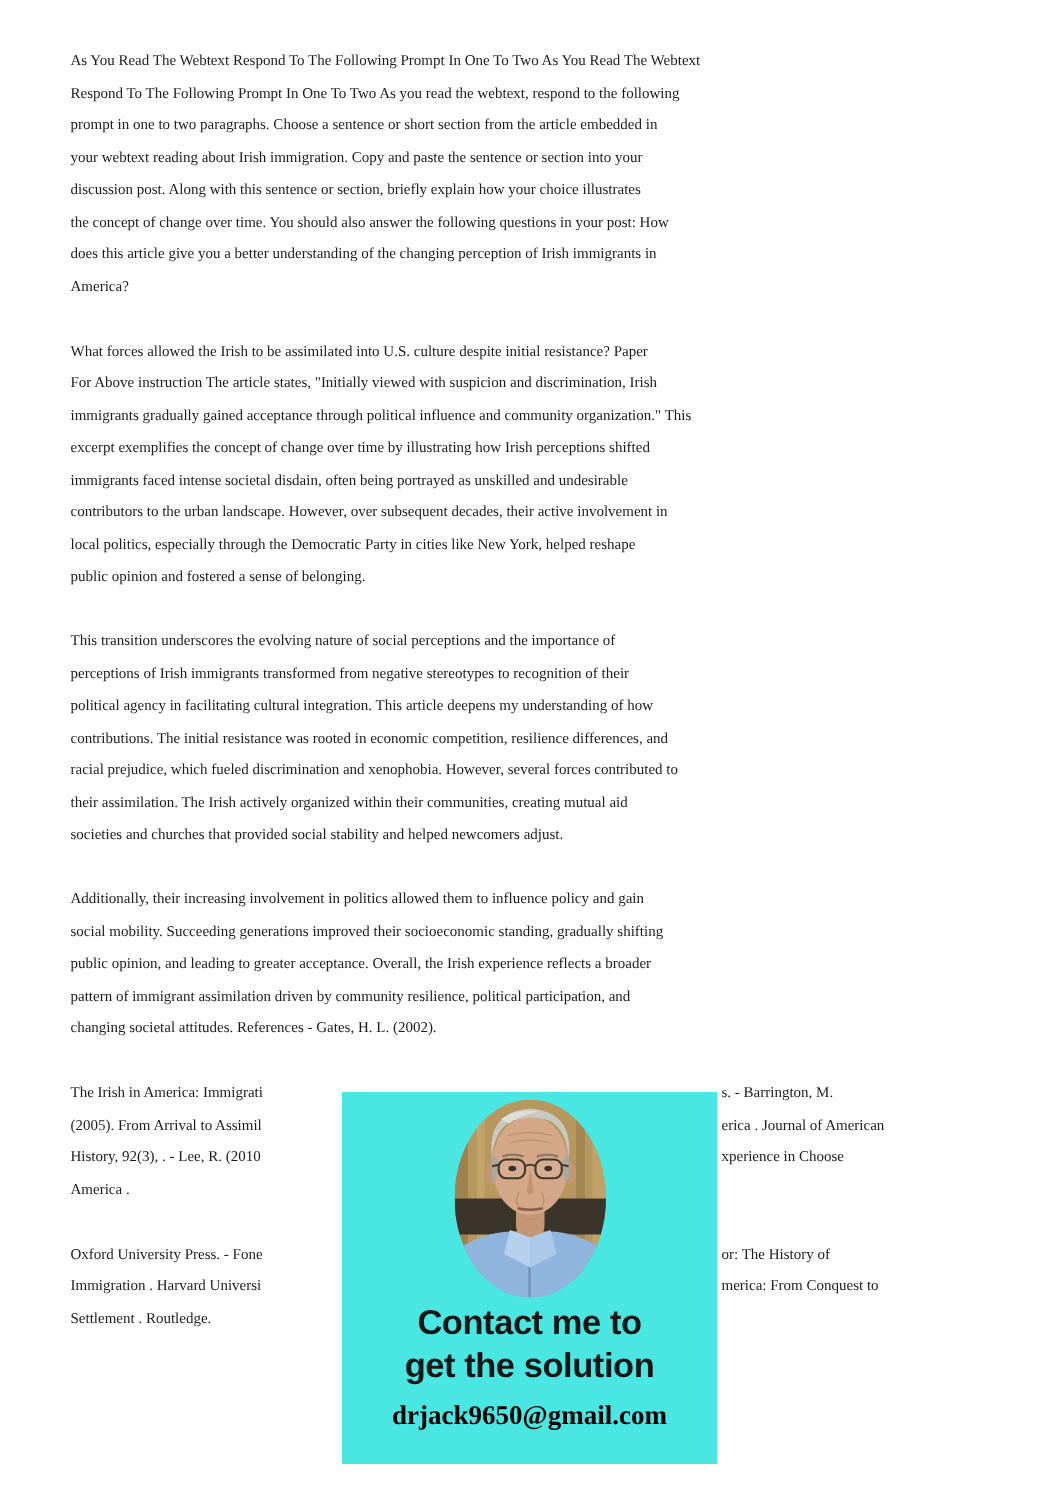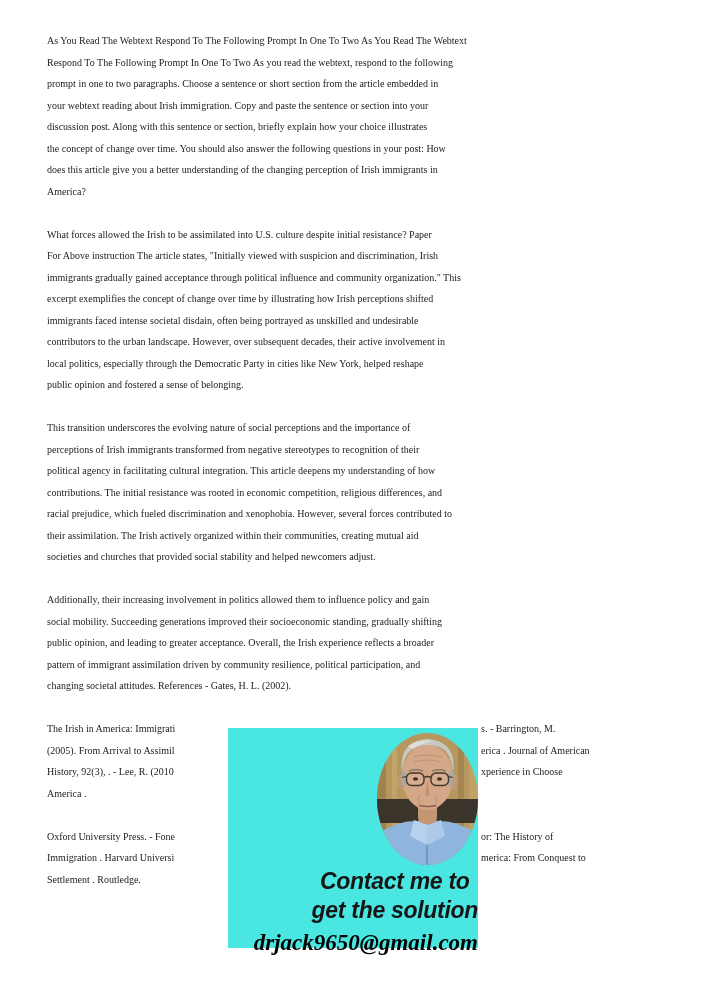--- a/index.html
+++ b/index.html
@@ -28,27 +28,26 @@
   .frag-right {
     position: absolute;
     left: 434px; top: 0;
     white-space: nowrap;
     text-align: center;
   }
   
   .overlay {
     position: absolute;
     left: 228px; top: 728px;
-    width: 250px; height: 220px;
+    width: 250px; height: 248px;
     background: #4ae7e2;
     z-index: 5;
     display: flex;
     flex-direction: column;
-    align-items: flex-end;
-    font-style: italic;
+    align-items: center;
   }
   .photo-wrap {
     width: 101px; height: 132px;
     margin-top: 5px;
     border-radius: 50%;
     overflow: hidden;
     flex: 0 0 auto;
   }
   .photo-wrap svg { display: block; width: 101px; height: 132px; }
   .contact {
@@ -58,21 +57,21 @@
     font-size: 23px;
     line-height: 29px;
     letter-spacing: -0.3px;
     color: #161616;
     text-align: center;
   }
   .email {
     margin-top: 4px;
     font-family: "Liberation Serif", serif;
     font-weight: bold;
-    font-size: 23px;
+    font-size: 18px;
     line-height: 28px;
     color: #000000;
     text-align: center;
   }
 </style>
 </head>
 <body>
 
 <div class="doc" style="color: rgb(27, 27, 27);">
     <div class="para">
@@ -92,21 +91,21 @@
       <div class="line">excerpt exemplifies the concept of change over time by illustrating how Irish perceptions shifted</div>
       <div class="line">immigrants faced intense societal disdain, often being portrayed as unskilled and undesirable</div>
       <div class="line">contributors to the urban landscape. However, over subsequent decades, their active involvement in</div>
       <div class="line">local politics, especially through the Democratic Party in cities like New York, helped reshape</div>
       <div class="line">public opinion and fostered a sense of belonging.</div>
     </div>
     <div class="para">
       <div class="line">This transition underscores the evolving nature of social perceptions and the importance of</div>
       <div class="line">perceptions of Irish immigrants transformed from negative stereotypes to recognition of their</div>
       <div class="line">political agency in facilitating cultural integration. This article deepens my understanding of how</div>
-      <div class="line">contributions. The initial resistance was rooted in economic competition, religious differences, and</div>
+      <div class="line">contributions. The initial resistance was rooted in economic competition, resilience differences, and</div>
       <div class="line">racial prejudice, which fueled discrimination and xenophobia. However, several forces contributed to</div>
       <div class="line">their assimilation. The Irish actively organized within their communities, creating mutual aid</div>
       <div class="line">societies and churches that provided social stability and helped newcomers adjust.</div>
     </div>
     <div class="para">
       <div class="line">Additionally, their increasing involvement in politics allowed them to influence policy and gain</div>
       <div class="line">social mobility. Succeeding generations improved their socioeconomic standing, gradually shifting</div>
       <div class="line">public opinion, and leading to greater acceptance. Overall, the Irish experience reflects a broader</div>
       <div class="line">pattern of immigrant assimilation driven by community resilience, political participation, and</div>
       <div class="line">changing societal attitudes. References - Gates, H. L. (2002).</div>

